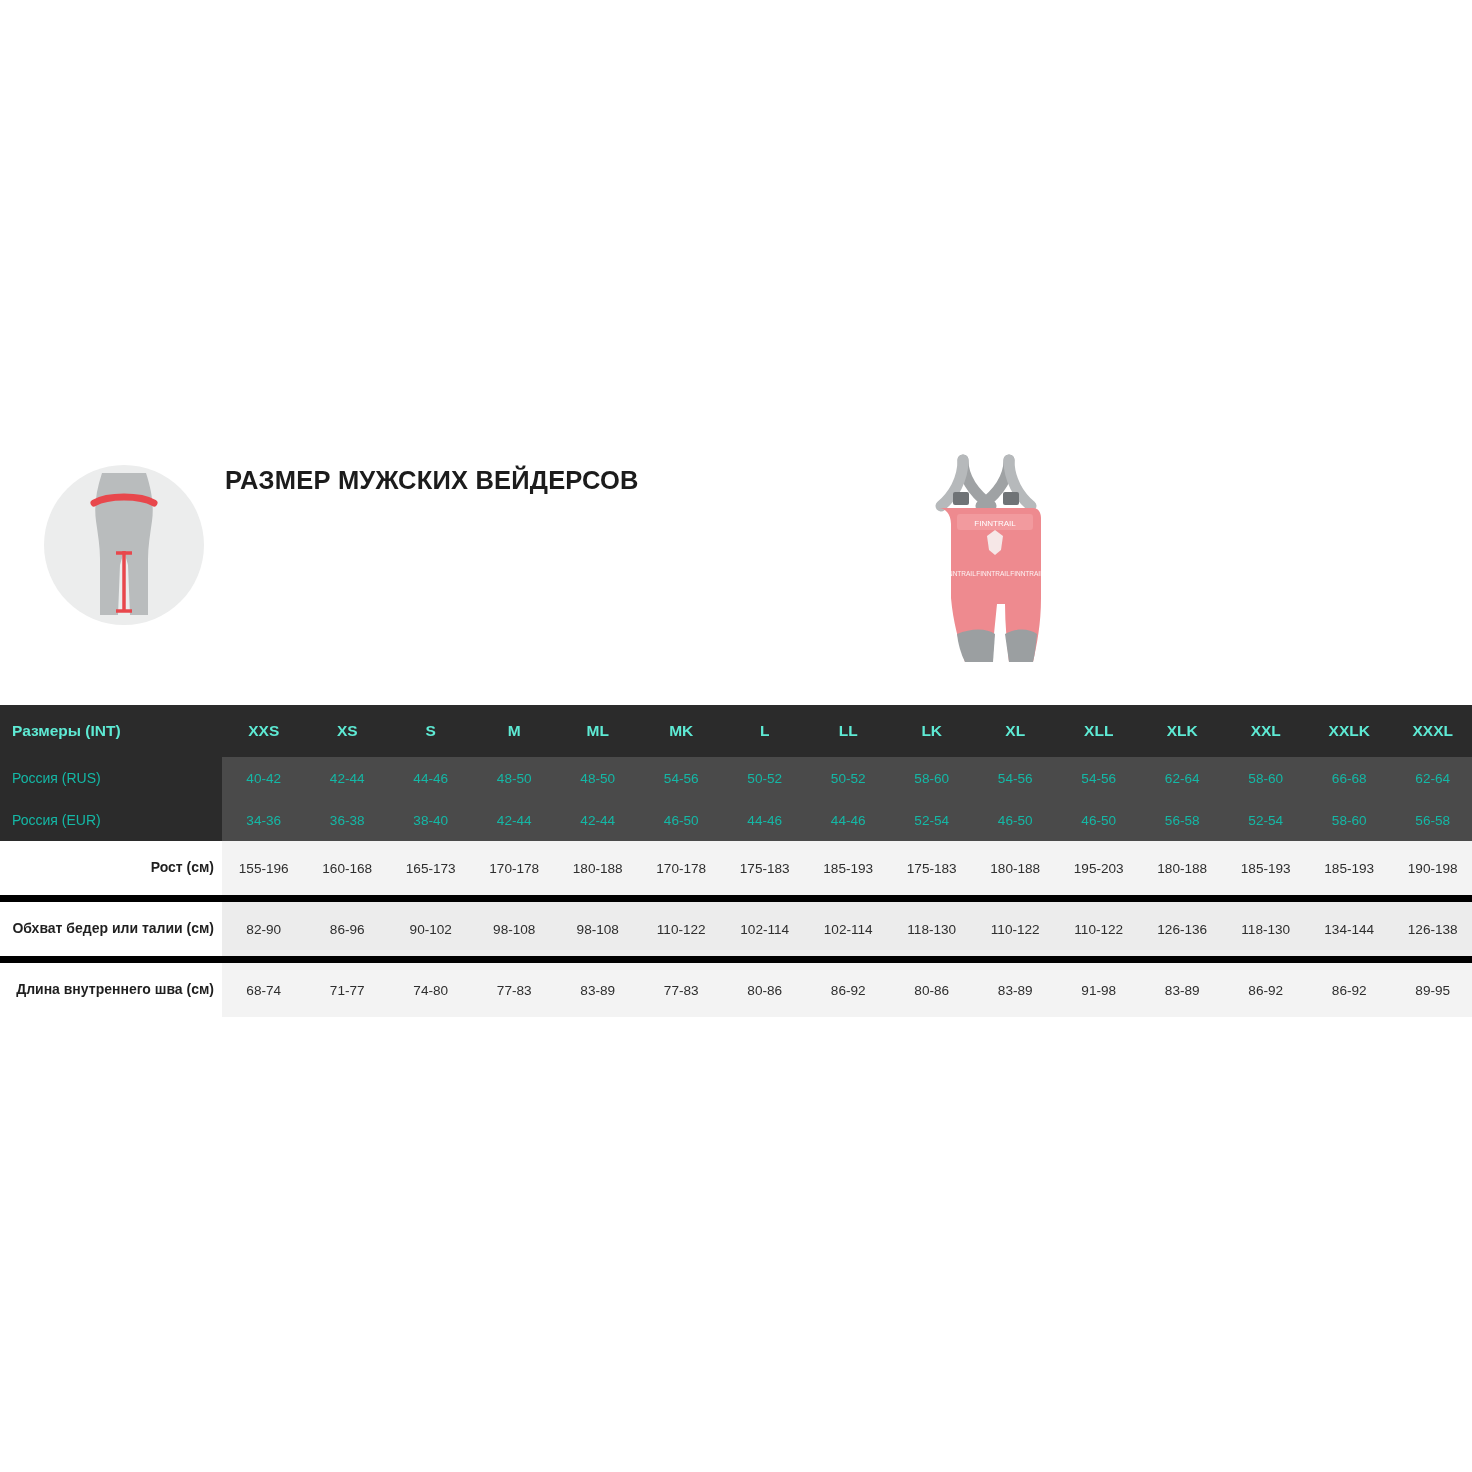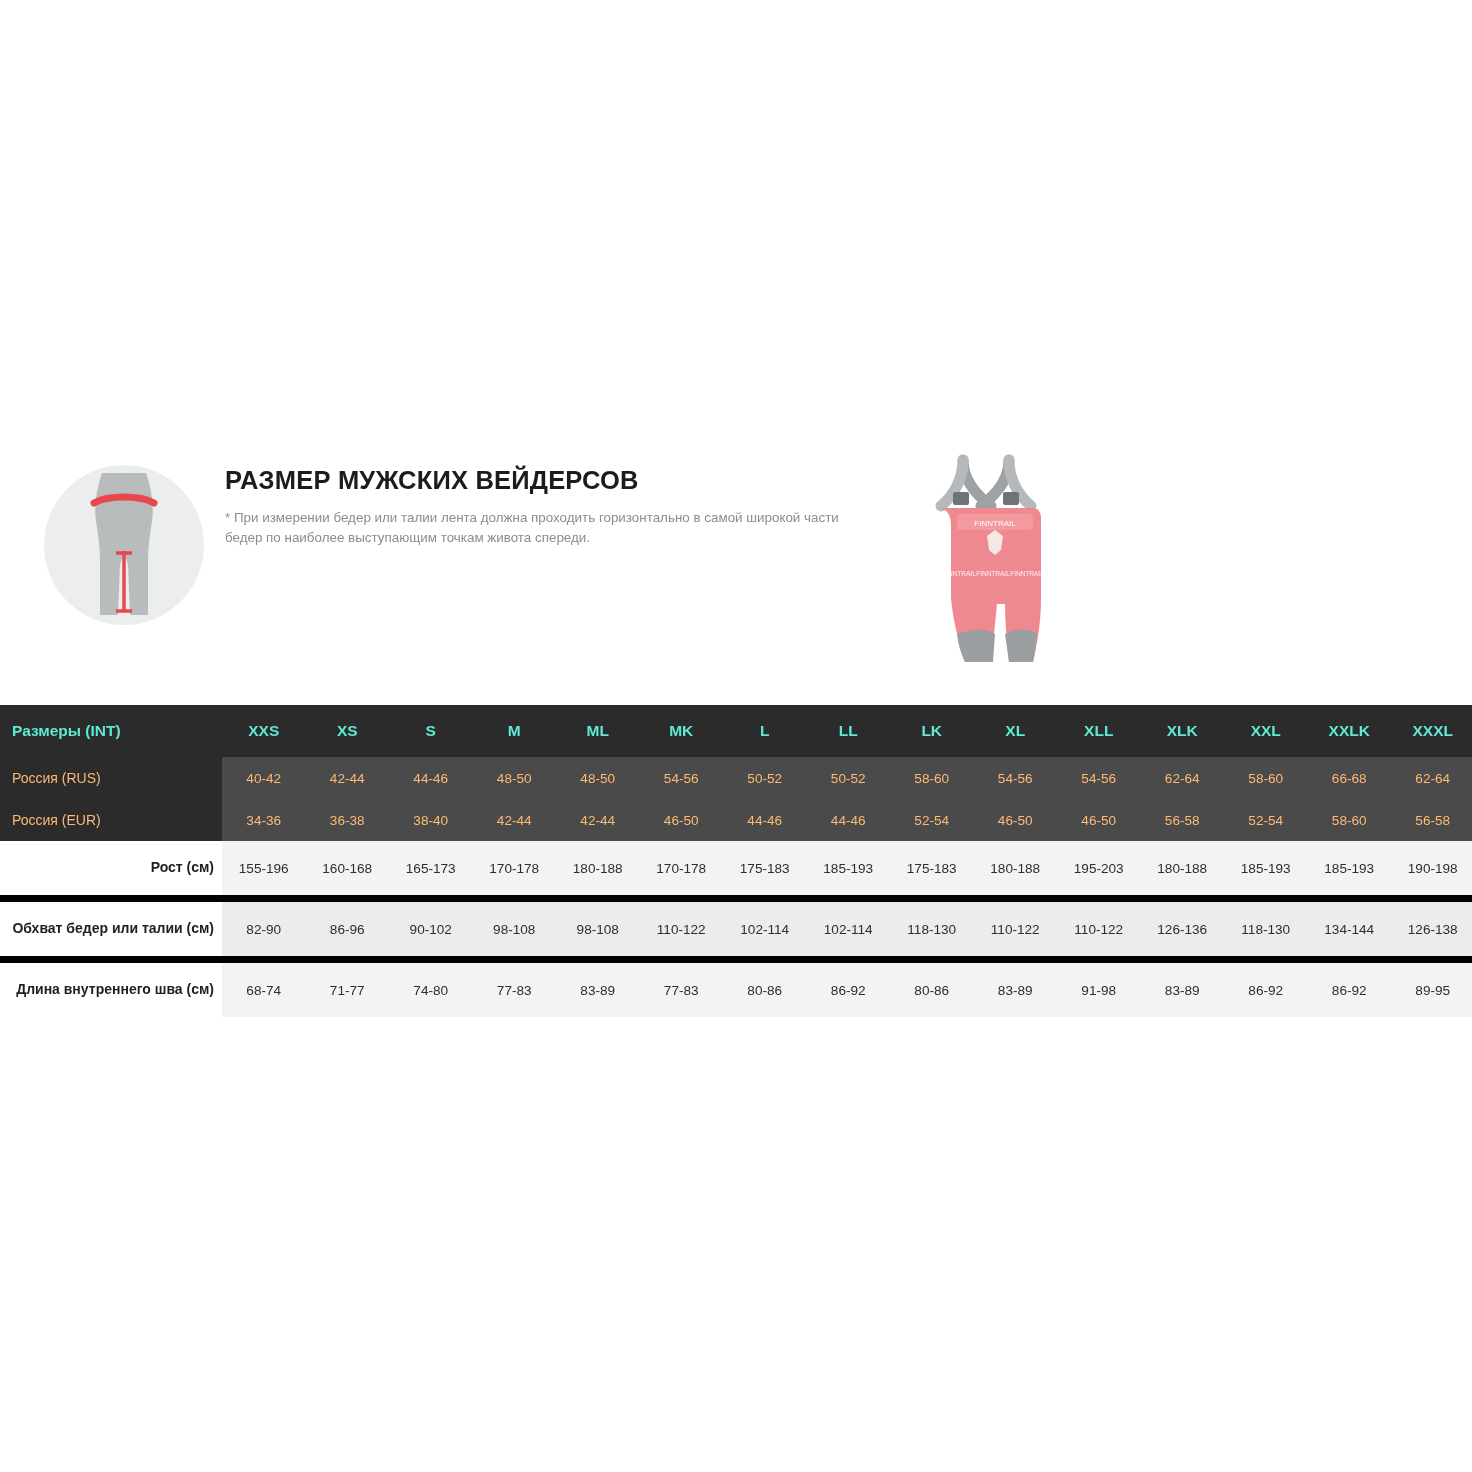--- a/index.html
+++ b/index.html
@@ -120,21 +120,21 @@
   }
   .hdr-row td.label-cell {
     text-align: left;
     padding-left: 12px;
     font-size: 15.5px;
   }
 
   
   .dark-row td {
     background: #4a4a4a;
-    color: #fdba74;
+    color: #14b8a6;
     height: 42px;
     font-size: 13.6px;
     text-align: center;
     vertical-align: middle;
   }
   .dark-row td.label-cell {
     background: #2b2b2b;
     text-align: left;
     padding-left: 12px;
     font-size: 14px;
@@ -186,21 +186,20 @@
         <path d="M50 38 C64 30 96 30 110 38" stroke="#e8474c" stroke-width="7" fill="none" stroke-linecap="round"></path>
 
         <line x1="80" y1="86" x2="80" y2="146" stroke="#e8474c" stroke-width="3.5"></line>
         <line x1="72" y1="88" x2="88" y2="88" stroke="#e8474c" stroke-width="3.5"></line>
         <line x1="72" y1="146" x2="88" y2="146" stroke="#e8474c" stroke-width="3.5"></line>
       </svg>
     </div>
 
     <div class="intro-text">
       <h1 class="intro-title">РАЗМЕР МУЖСКИХ ВЕЙДЕРСОВ</h1>
-      <p class="intro-note">* При измерении бедер или талии лента должна проходить горизонтально в самой широкой части бедер по наиболее выступающим точкам живота спереди.</p>
     </div>
 
     <div class="illus-right">
       <svg width="200" height="255" viewBox="0 0 200 255">
 
         <path d="M58 12 C58 30 70 46 86 58" stroke="#9fa2a4" stroke-width="11" fill="none" stroke-linecap="round"></path>
         <path d="M104 12 C104 30 92 46 76 58" stroke="#9fa2a4" stroke-width="11" fill="none" stroke-linecap="round"></path>
         <path d="M104 12 C104 32 114 48 126 58" stroke="#b6b9bb" stroke-width="11" fill="none" stroke-linecap="round"></path>
         <path d="M58 12 C58 32 48 48 36 58" stroke="#b6b9bb" stroke-width="11" fill="none" stroke-linecap="round"></path>
 

